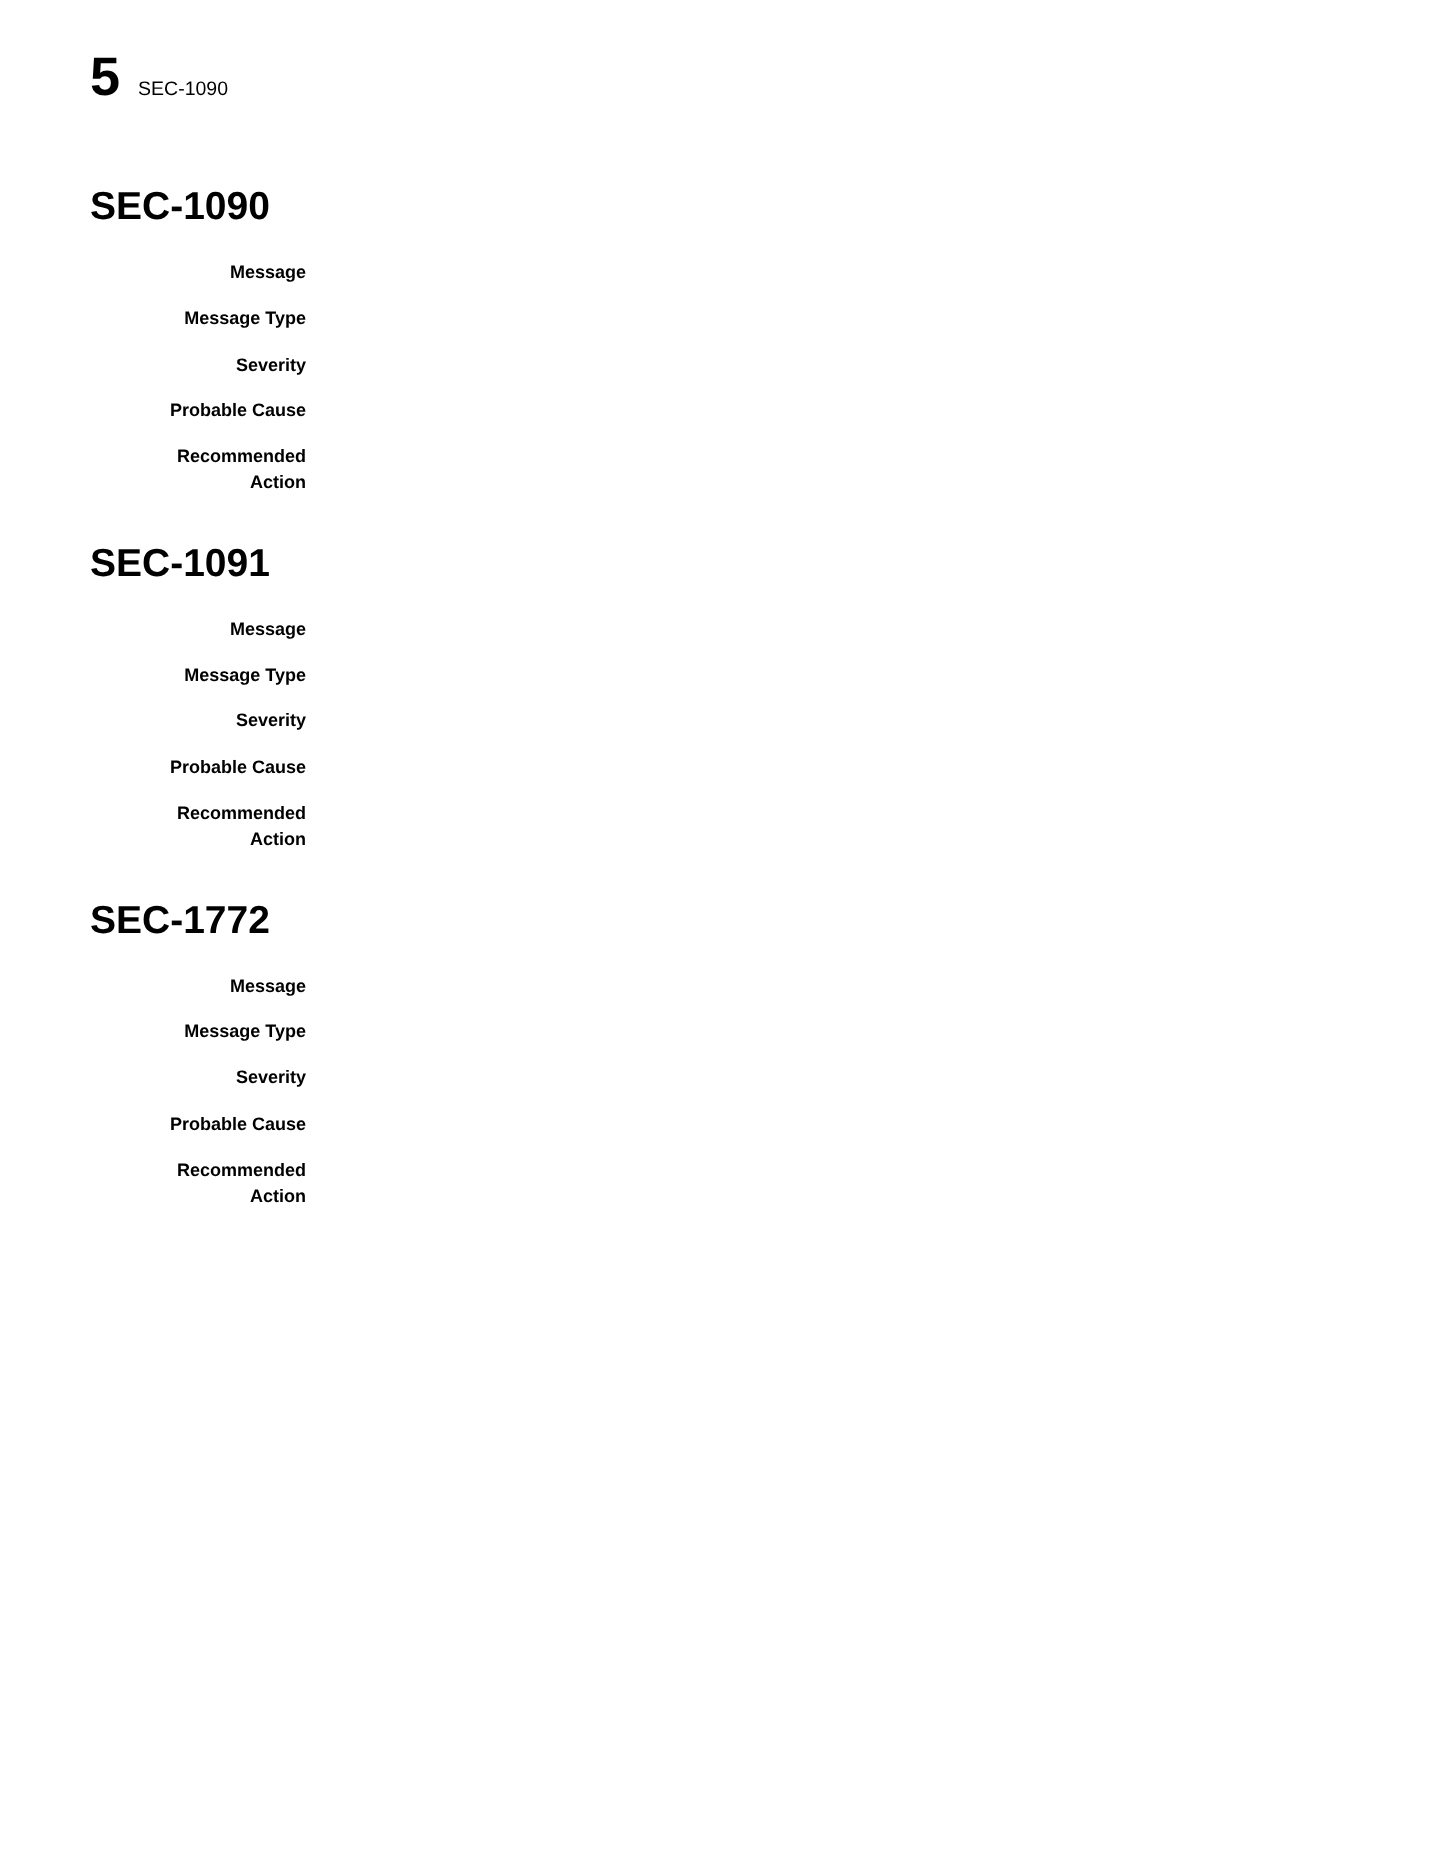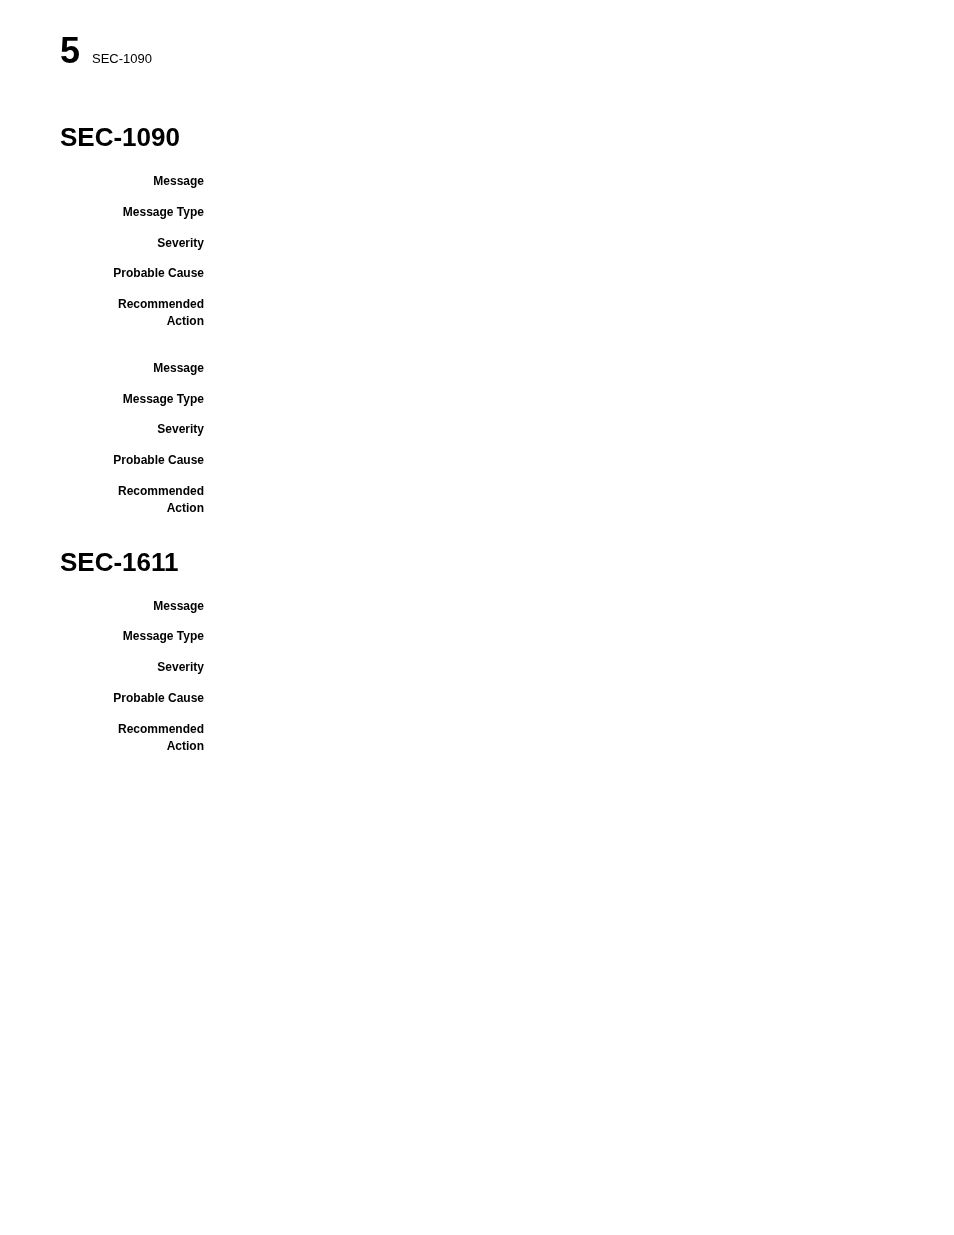--- a/index.html
+++ b/index.html
@@ -104,20 +104,21 @@
       <div class="field-row">
         <div class="field-label">Probable Cause</div>
         <div class="field-value"></div>
       </div>
       <div class="field-row has-gap">
         <div class="field-label">Recommended<br>Action</div>
         <div class="field-value"></div>
       </div>
     </div>
     <div class="section">
+      <div class="section-title">SEC-1091</div>
       <div class="field-row">
         <div class="field-label">Message</div>
         <div class="field-value"></div>
       </div>
       <div class="field-row">
         <div class="field-label">Message Type</div>
         <div class="field-value"></div>
       </div>
       <div class="field-row">
         <div class="field-label">Severity</div>
@@ -126,21 +127,21 @@
       <div class="field-row">
         <div class="field-label">Probable Cause</div>
         <div class="field-value"></div>
       </div>
       <div class="field-row">
         <div class="field-label">Recommended<br>Action</div>
         <div class="field-value"></div>
       </div>
     </div>
     <div class="section">
-      <div class="section-title">SEC-1611</div>
+      <div class="section-title">SEC-1772</div>
       <div class="field-row">
         <div class="field-label">Message</div>
         <div class="field-value"></div>
       </div>
       <div class="field-row">
         <div class="field-label">Message Type</div>
         <div class="field-value"></div>
       </div>
       <div class="field-row">
         <div class="field-label">Severity</div>

